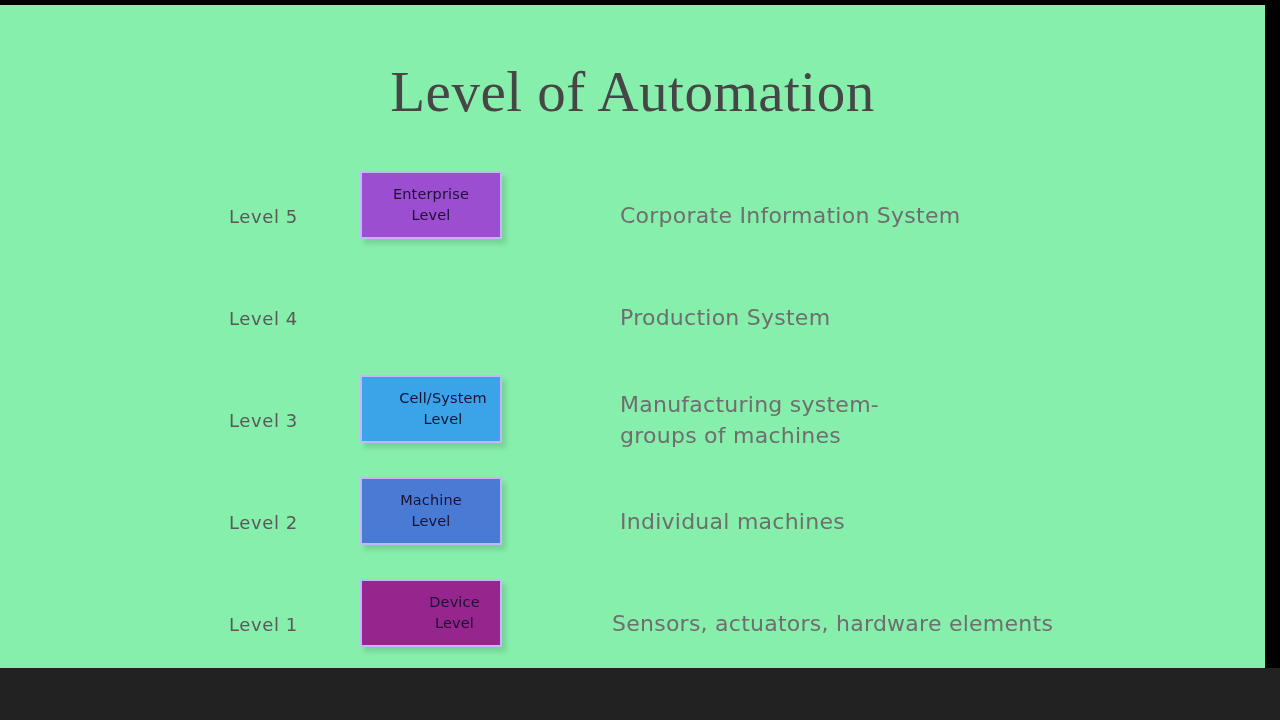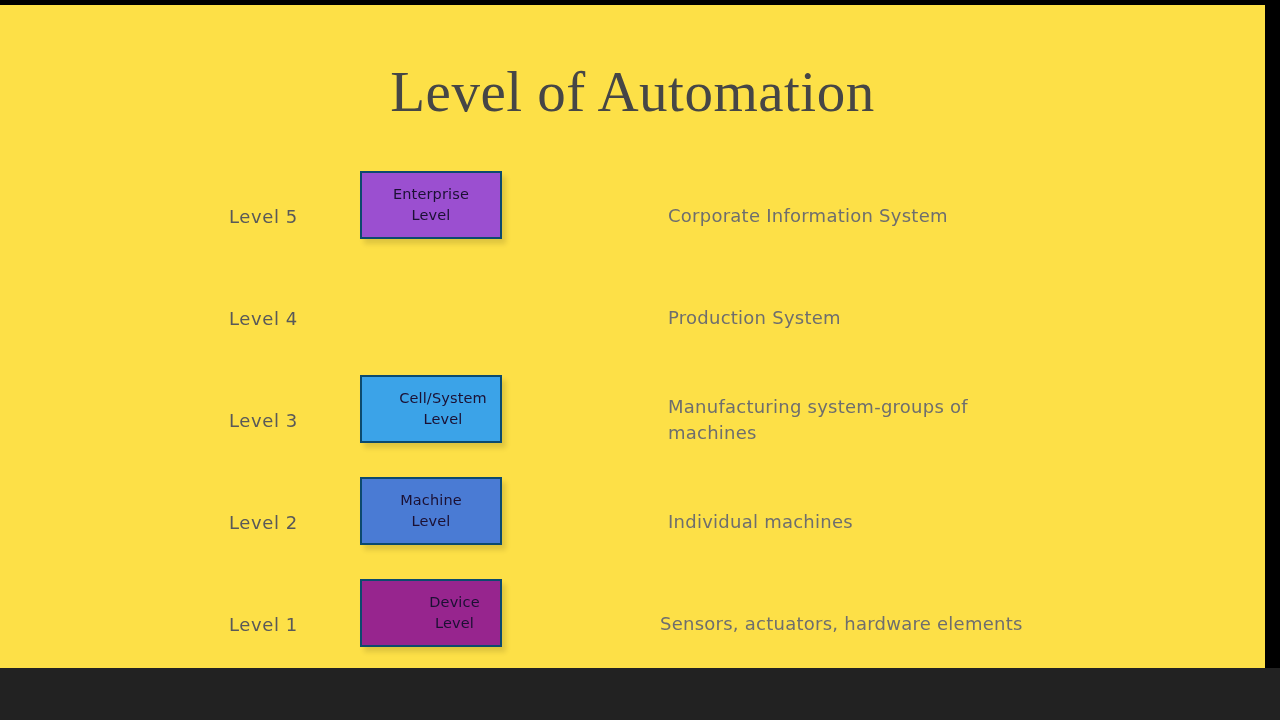--- a/index.html
+++ b/index.html
@@ -46,21 +46,21 @@
     background: #222222;
   }
 
   
   .slide-canvas {
     position: absolute;
     left: 0;
     top: 5px;
     width: 1265px;
     height: 663px;
-    background: #fde047;
+    background: #86efac;
   }
 
   .slide-title {
     position: absolute;
     left: 0;
     top: 58px;
     width: 1265px;
     text-align: center;
     font-family: "Liberation Serif", "DejaVu Serif", serif;
     font-size: 57px;
@@ -96,21 +96,21 @@
     letter-spacing: 0.6px;
     white-space: nowrap;
   }
 
   .level-box {
     position: absolute;
     left: 360px;
     top: 6px;
     width: 142px;
     height: 68px;
-    border: 2px solid #0c4a6e;
+    border: 2px solid #c4b5fd;
     box-shadow: 4px 5px 5px rgba(0,0,0,0.12);
     display: flex;
     align-items: center;
     justify-content: center;
     text-align: center;
   }
 
   .level-box-text {
     font-family: "DejaVu Sans", sans-serif;
     font-size: 14.5px;
@@ -121,26 +121,25 @@
     padding: 0 4px;
   }
 
   .level-desc {
     position: absolute;
     left: 620px;
     width: 560px;
     top: 50%;
     transform: translateY(-50%);
     font-family: "DejaVu Sans", sans-serif;
-    font-size: 18px;
+    font-size: 22px;
     font-weight: 400;
     line-height: 1.42;
     color: #6e6e6e;
     letter-spacing: 0.25px;
-    margin-left: 48px;
   }
 </style>
 </head>
 <body>
 
 <div id="slide-root">
 
   <div class="top-bar"></div>
 
   <div class="slide-canvas">

